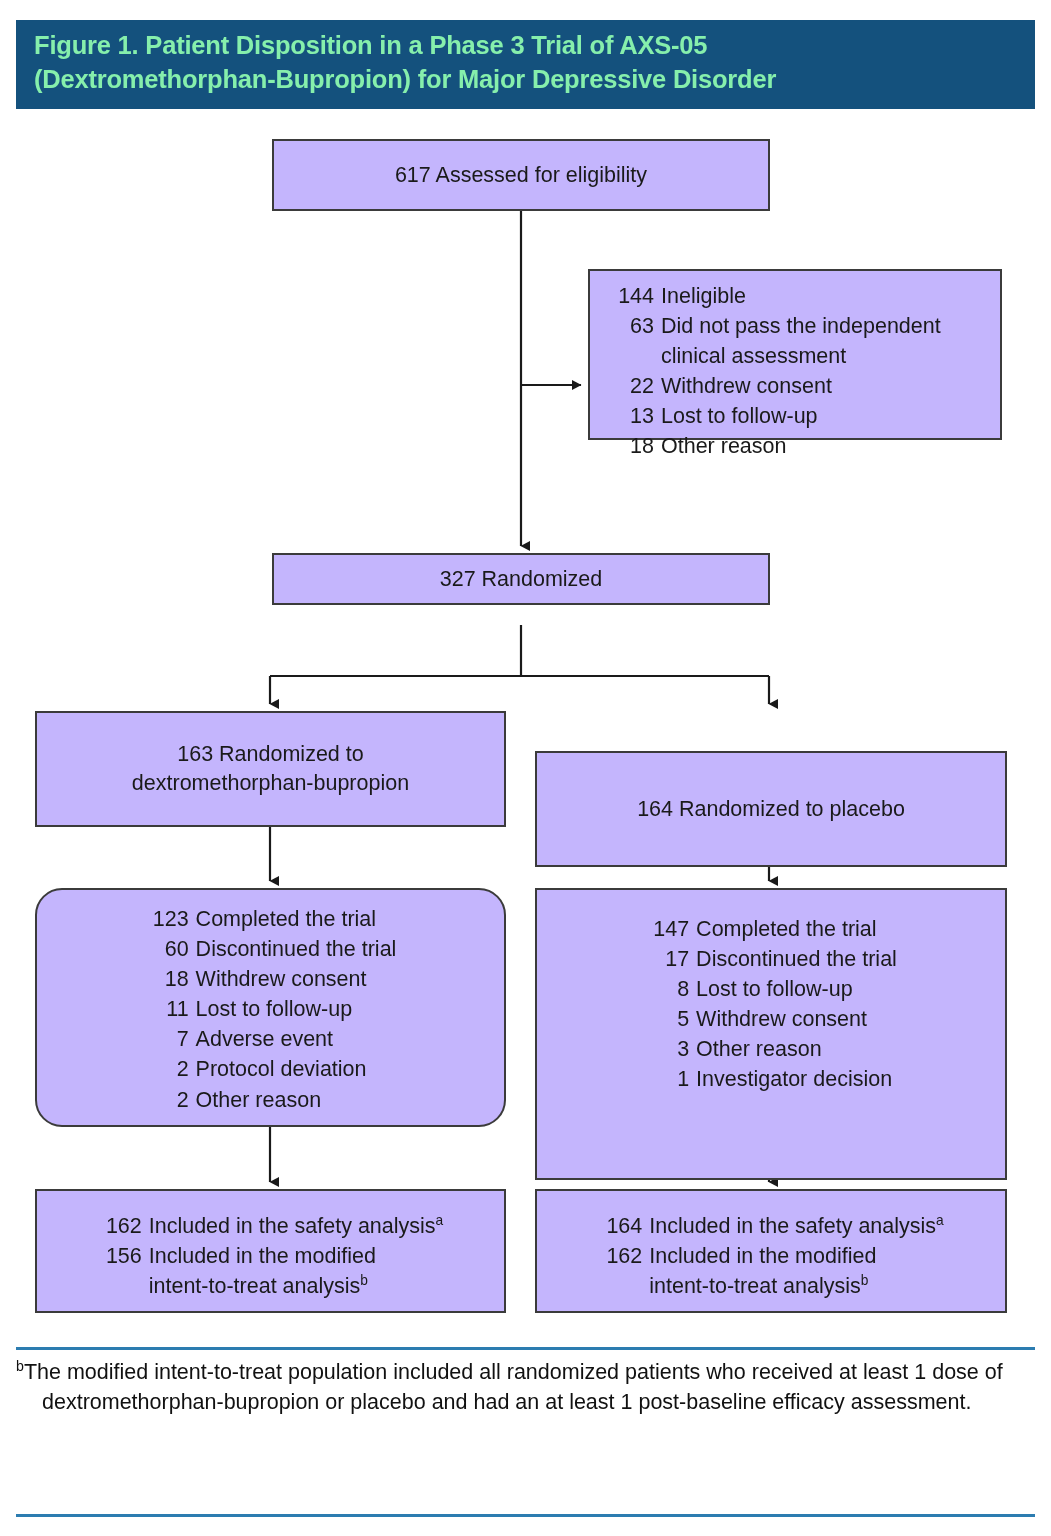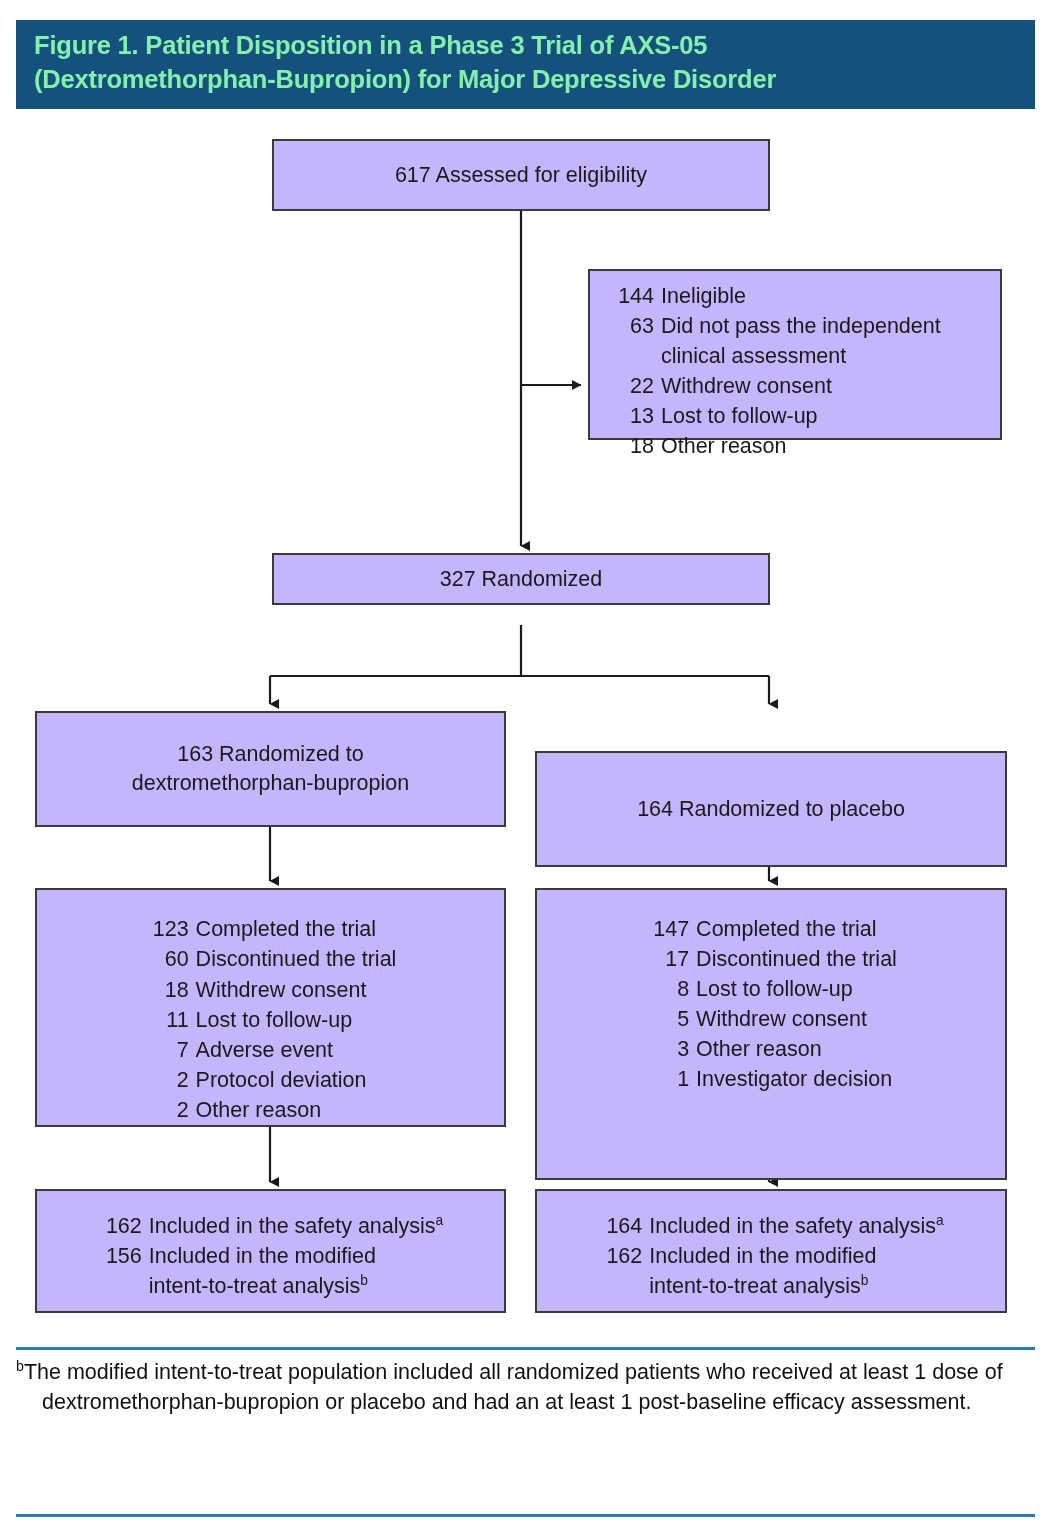--- a/index.html
+++ b/index.html
@@ -97,21 +97,21 @@
     vertical-align: super;
     line-height: 0;
   }
 
   
   #node-assessed   { left: 272px; top: 139px;  width: 498px; height: 72px; }
   #node-ineligible { left: 588px; top: 269px;  width: 414px; height: 171px; padding: 10px 0 0 20px; align-items: flex-start; }
   #node-randomized { left: 272px; top: 553px;  width: 498px; height: 52px; }
   #node-arm-left   { left: 35px;  top: 711px;  width: 471px; height: 116px; }
   #node-arm-right  { left: 535px; top: 711px;  width: 472px; height: 116px; margin-top: 40px; }
-  #node-disp-left  { left: 35px;  top: 888px;  width: 471px; height: 239px; padding: 14px 0 0 0; align-items: flex-end; justify-content: center; }
+  #node-disp-left  { left: 35px;  top: 888px;  width: 471px; height: 239px; padding: 14px 0 0 0; align-items: flex-start; justify-content: center; border-radius: 27px; }
   #node-disp-right { left: 535px; top: 888px;  width: 472px; height: 292px; padding: 24px 0 0 0; align-items: flex-start; justify-content: center; }
   #node-an-left    { left: 35px;  top: 1189px; width: 471px; height: 124px; padding: 20px 0 0 0; align-items: flex-start; justify-content: center; }
   #node-an-right   { left: 535px; top: 1189px; width: 472px; height: 124px; padding: 20px 0 0 0; align-items: flex-start; justify-content: center; }
 
   #node-disp-left .row .num  { width: 44px; }
   #node-disp-right .row .num { width: 44px; }
   #node-ineligible .row .num { width: 44px; }
   #node-an-left .row .num    { width: 44px; }
   #node-an-right .row .num   { width: 44px; }
 

